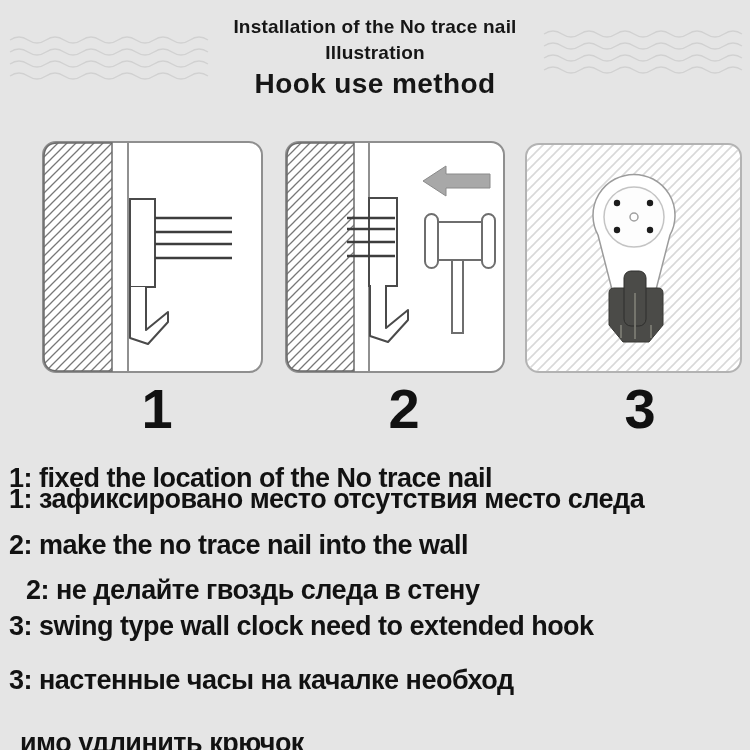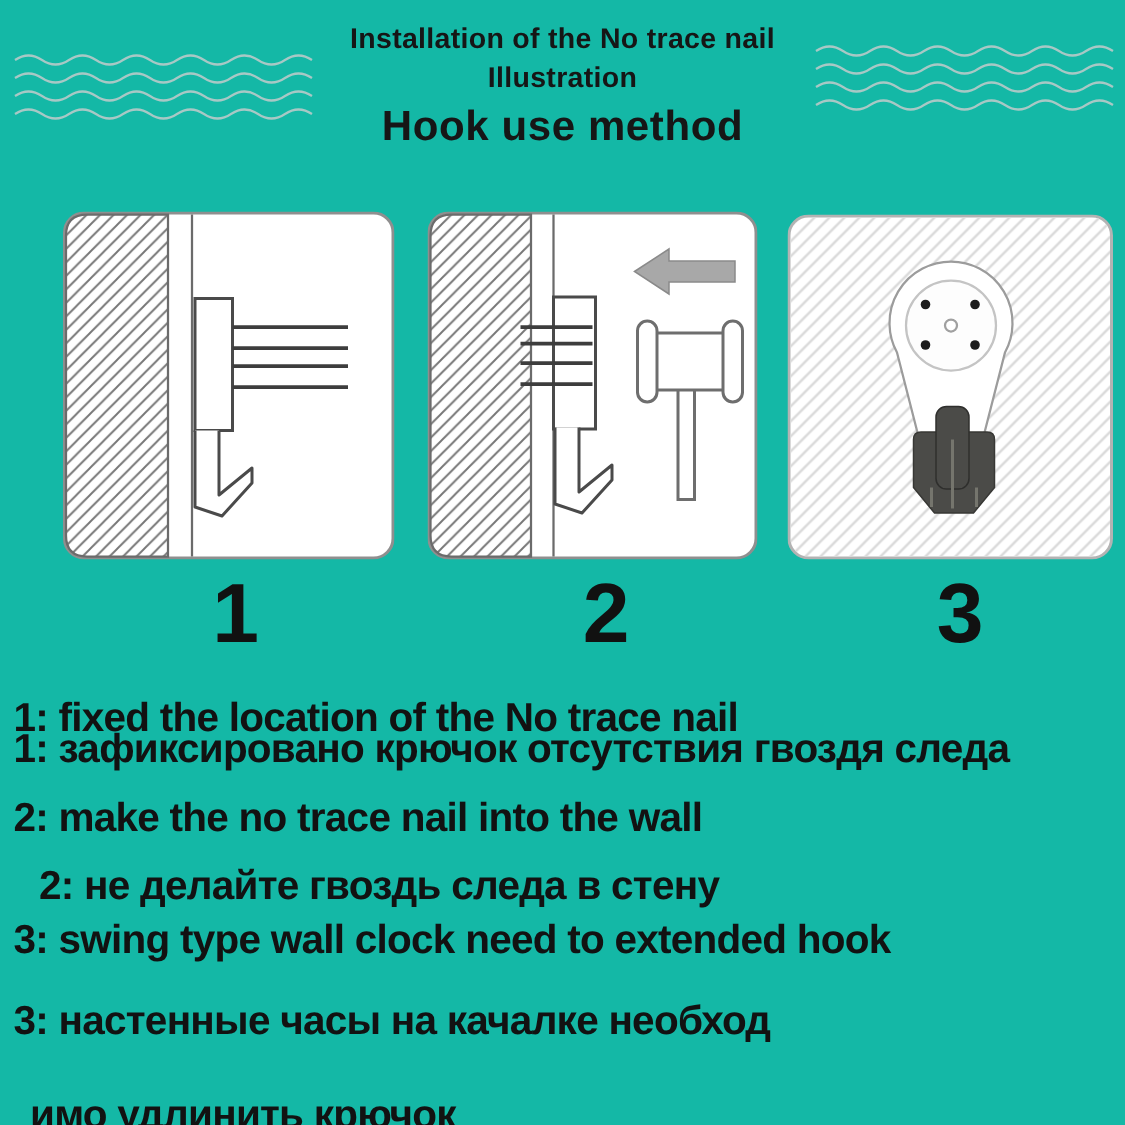--- a/index.html
+++ b/index.html
@@ -1,17 +1,17 @@
 <!DOCTYPE html>
 <html><head>
 <meta charset="utf-8">
 <style>
   html,body{margin:0;padding:0;background:#fff;}
   #canvas{
-    position:relative;width:750px;height:750px;background:#14b8a6;overflow:hidden;
+    position:relative;width:750px;height:750px;background:#e5e5e5;overflow:hidden;
     font-family:"Liberation Sans",sans-serif;color:#161616;
   }
   .title-line{position:absolute;left:0;width:750px;text-align:center;font-weight:700;}
   #title1{top:16px;font-size:19px;letter-spacing:.2px;}
   #title2{top:42px;font-size:19px;letter-spacing:.2px;}
   #title3{top:68px;font-size:28px;letter-spacing:.4px;}
   .wave{position:absolute;}
   .panel{position:absolute;}
   #panel1{left:42px;top:141px;}
   #panel2{left:285px;top:141px;}
@@ -129,20 +129,20 @@
     </g>
   </svg>
 
   
   <div class="panel-number" id="num1">1</div>
   <div class="panel-number" id="num2">2</div>
   <div class="panel-number" id="num3">3</div>
 
   
   <div class="step-line" id="step0">1: fixed the location of the No trace nail</div>
-  <div class="step-line" id="step1">1: зафиксировано крючок отсутствия гвоздя следа</div>
+  <div class="step-line" id="step1">1: зафиксировано место отсутствия место следа</div>
   <div class="step-line" id="step2">2: make the no trace nail into the wall</div>
   <div class="step-line" id="step3">2: не делайте гвоздь следа в стену</div>
   <div class="step-line" id="step4">3: swing type wall clock need to extended hook</div>
   <div class="step-line" id="step5">3: настенные часы на качалке необход</div>
   <div class="step-line" id="step6">имо удлинить крючок</div>
 
 </div>
 
 </body></html>

